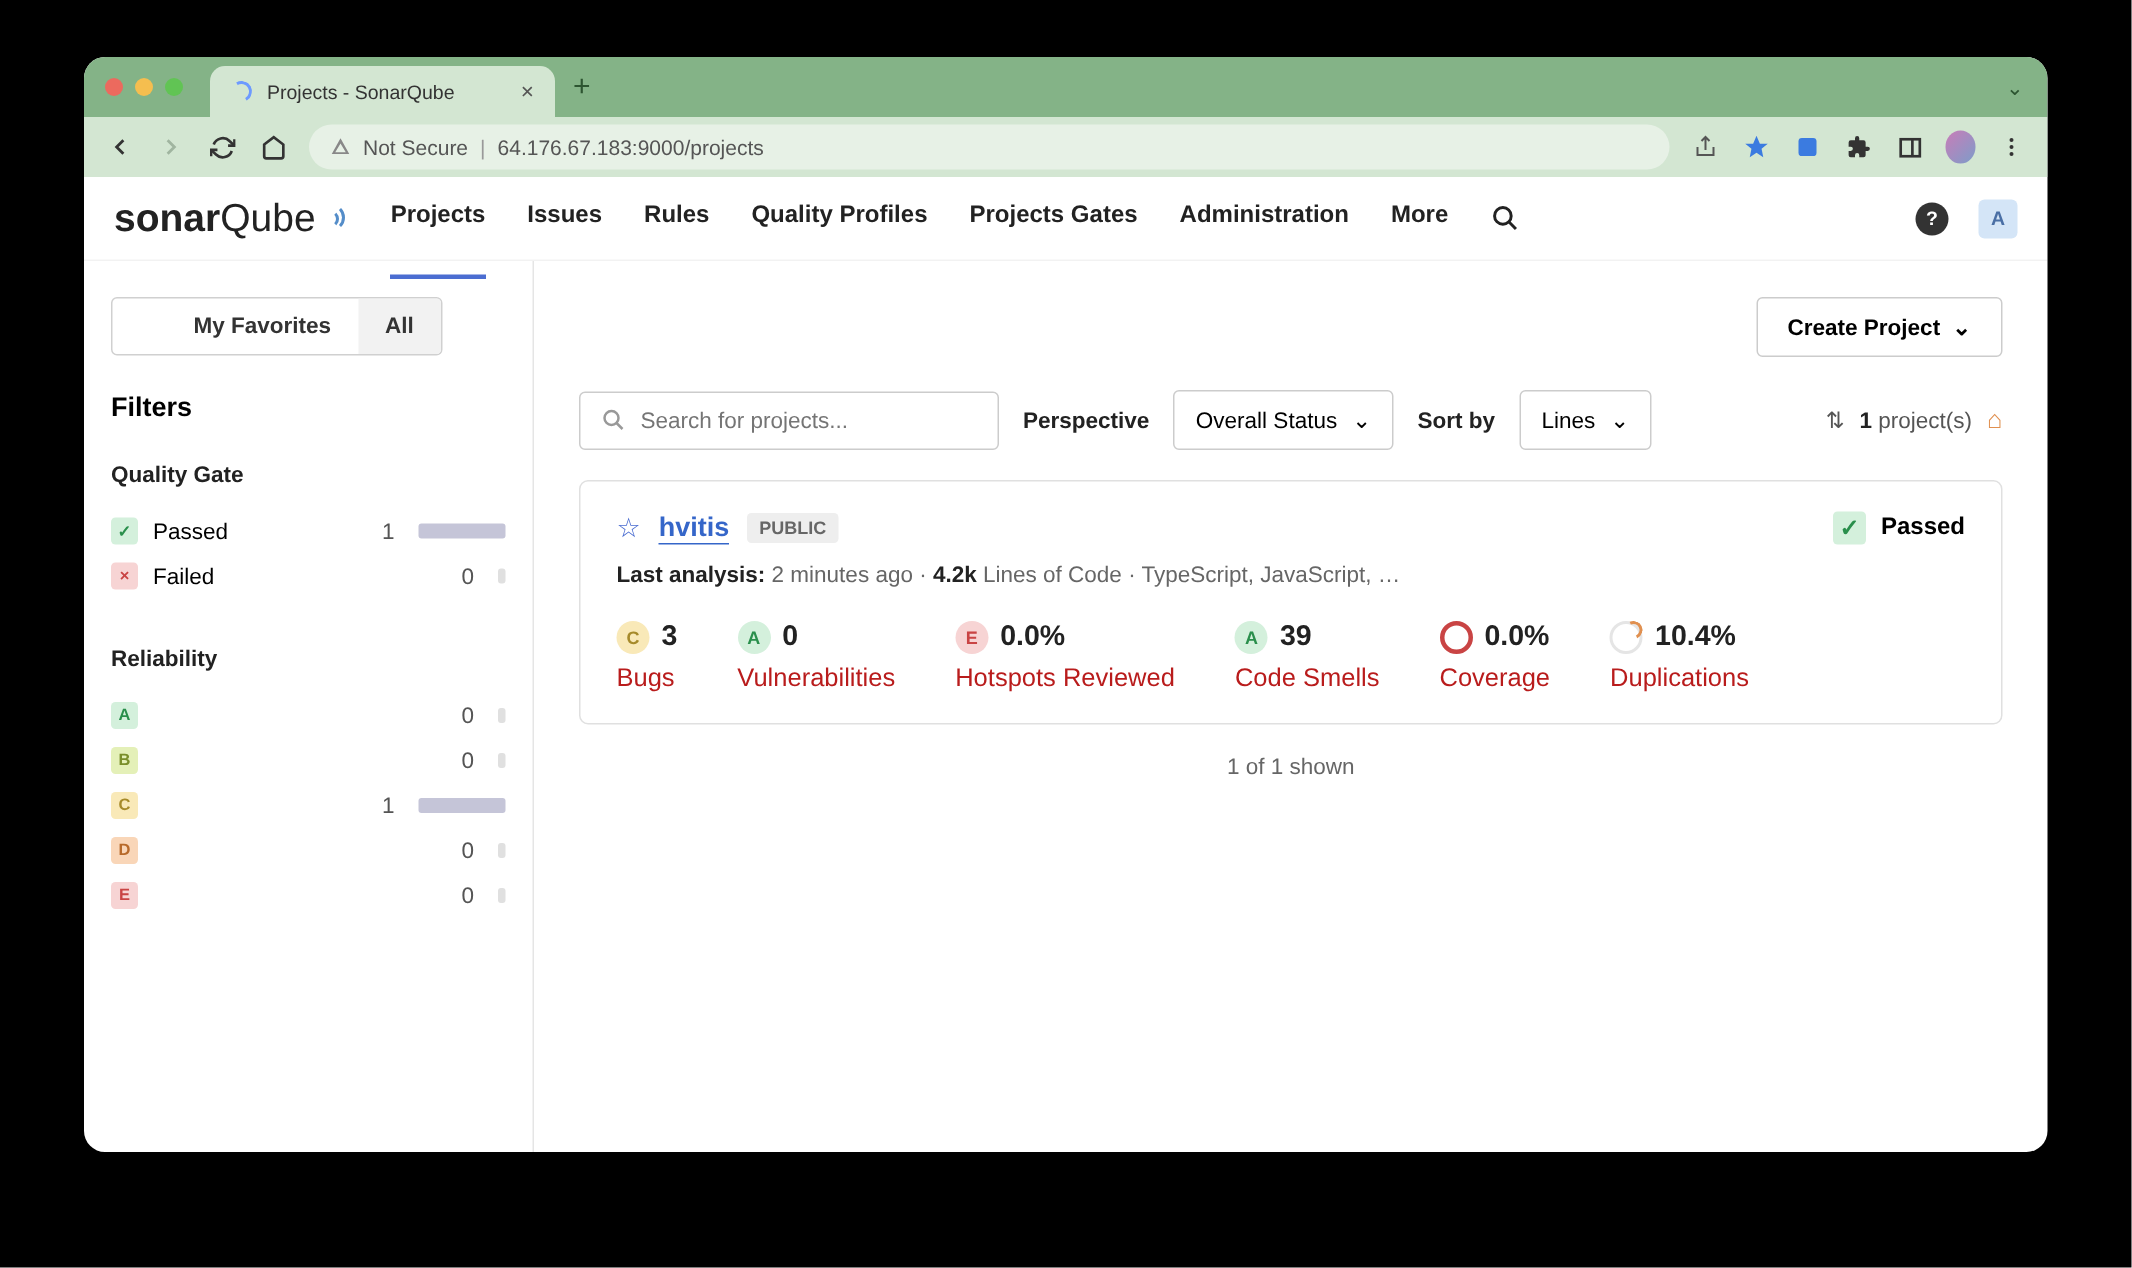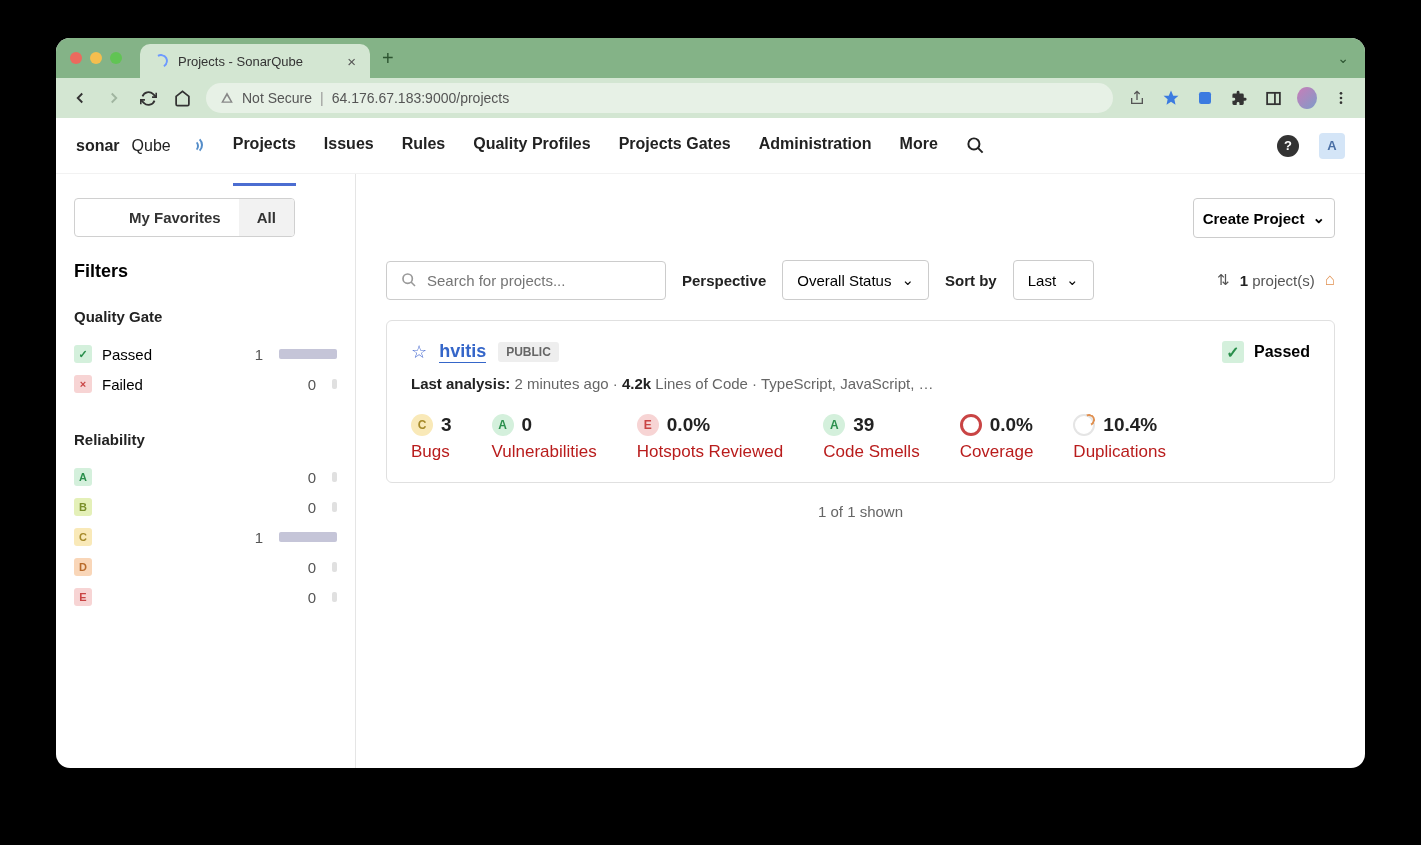--- a/index.html
+++ b/index.html
@@ -17,21 +17,21 @@
 .tabbar-chevron { position: absolute; right: 16px; color: #2d5531; font-size: 14px; }
 .addressbar { background: #d3e6d2; height: 40px; display: flex; align-items: center; padding: 0 14px; gap: 14px; }
 .addressbar .navicon { width: 20px; height: 20px; display: flex; align-items: center; justify-content: center; color: #333; cursor: pointer; }
 .addressbar .navicon.disabled { color: #a0b5a0; }
 .url-field { flex: 1; background: #e7f1e6; border-radius: 20px; height: 30px; display: flex; align-items: center; padding: 0 14px; gap: 8px; font-size: 14px; color: #555; }
 .url-field .sep { color: #999; }
 .right-icons { display: flex; align-items: center; gap: 14px; }
 .right-icons .icn { width: 20px; height: 20px; display: flex; align-items: center; justify-content: center; cursor: pointer; }
 .avatar-small { width: 22px; height: 22px; border-radius: 50%; background: linear-gradient(135deg,#c97db8,#7d9cc9); }
 .app-header { height: 56px; border-bottom: 1px solid rgba(0,0,0,0.05); display: flex; align-items: center; padding: 0 20px; gap: 28px; }
-.logo { font-size: 16px; font-weight: 400; color: #222; display: flex; align-items: center; gap: 12px; }
+.logo { font-size: 26px; font-weight: 400; color: #222; display: flex; align-items: center; gap: 0; }
 .logo b { font-weight: 700; }
 .logo-wave { width: 20px; height: 20px; position: relative; margin-left: 2px; }
 .logo-wave::before, .logo-wave::after { content: ""; position: absolute; border: 2px solid #548dc9; border-radius: 50%; border-color: transparent #548dc9 transparent transparent; }
 .logo-wave::before { width: 14px; height: 14px; left: 0; top: 0; }
 .logo-wave::after { width: 8px; height: 8px; left: 2px; top: 4px; }
 .main-nav { display: flex; gap: 28px; }
 .main-nav a { color: #222; text-decoration: none; font-size: 16px; font-weight: 600; padding: 30px 0; cursor: pointer; }
 .main-nav a.active { border-bottom: 3px solid #4b6dd1; }
 .header-right { margin-left: auto; display: flex; align-items: center; gap: 20px; }
 .help-icon { width: 22px; height: 22px; border-radius: 50%; background: #333; color: #fff; display: flex; align-items: center; justify-content: center; font-size: 13px; font-weight: bold; cursor: pointer; }
@@ -52,21 +52,21 @@
 .rating-C { background: #f9e9b8; color: #a68a2a; }
 .rating-D { background: #f9d6b8; color: #b86a2a; }
 .rating-E { background: #f7d4d4; color: #c94444; }
 .filter-row .count { margin-left: auto; color: #555; font-size: 15px; margin-right: 6px; }
 .bar { height: 10px; background: #e0e0e0; border-radius: 2px; }
 .bar.full { width: 58px; background: #c5c5d8; }
 .bar.tiny { width: 5px; }
 .filter-section { margin-bottom: 32px; }
 .main { flex: 1; padding: 24px 30px; overflow-y: auto; }
 .create-row { display: flex; justify-content: flex-end; margin-bottom: 22px; }
-.btn-create { border: 1px solid #ccc; background: #fff; border-radius: 4px; padding: 10px 9px; font-size: 15px; font-weight: 600; display: flex; align-items: center; gap: 8px; cursor: pointer; }
+.btn-create { border: 1px solid #ccc; background: #fff; border-radius: 4px; padding: 10px 20px; font-size: 15px; font-weight: 600; display: flex; align-items: center; gap: 8px; cursor: pointer; }
 .toolbar { display: flex; align-items: center; gap: 16px; margin-bottom: 20px; }
 .search-box { border: 1px solid #ccc; border-radius: 4px; padding: 10px 14px; display: flex; align-items: center; gap: 10px; width: 280px; }
 .search-box input { border: none; outline: none; font-size: 15px; flex: 1; background: transparent; }
 .sel { border: 1px solid #ccc; border-radius: 4px; padding: 10px 14px; font-size: 15px; display: flex; align-items: center; gap: 10px; cursor: pointer; }
 .label-txt { font-size: 15px; font-weight: 700; color: #222; }
 .proj-count { margin-left: auto; display: flex; align-items: center; gap: 10px; font-size: 15px; color: #555; }
 .proj-count b { color: #222; }
 .home-icn { color: #e09050; font-size: 17px; }
 .sort-icn { color: #555; }
 .card { border: 1px solid #e0e0e0; border-radius: 6px; padding: 20px 24px; margin-bottom: 20px; }
@@ -276,21 +276,21 @@
             </svg>
           <input placeholder="Search for projects..." style="">
         </div>
         <span class="label-txt">Perspective</span>
         <div class="sel">
           <span>Overall Status</span>
           <span>⌄</span>
         </div>
         <span class="label-txt">Sort by</span>
         <div class="sel">
-          <span>Last</span>
+          <span>Lines</span>
           <span>⌄</span>
         </div>
         <div class="proj-count">
           <span class="sort-icn">⇅</span>
           <span><b>1</b> <span>project(s)</span></span>
           <span class="home-icn">⌂</span>
         </div>
       </div>
 
       <div class="card">

